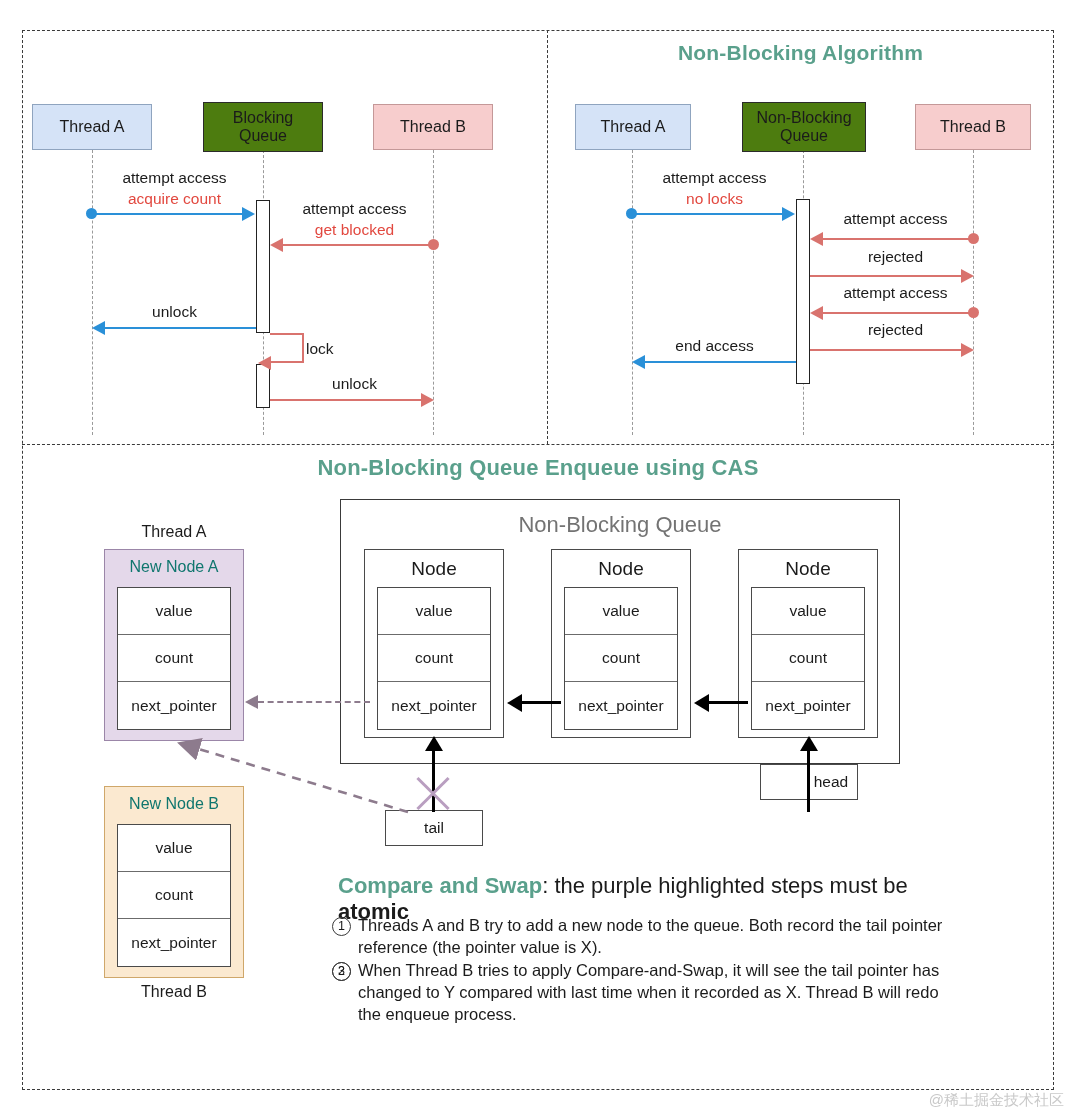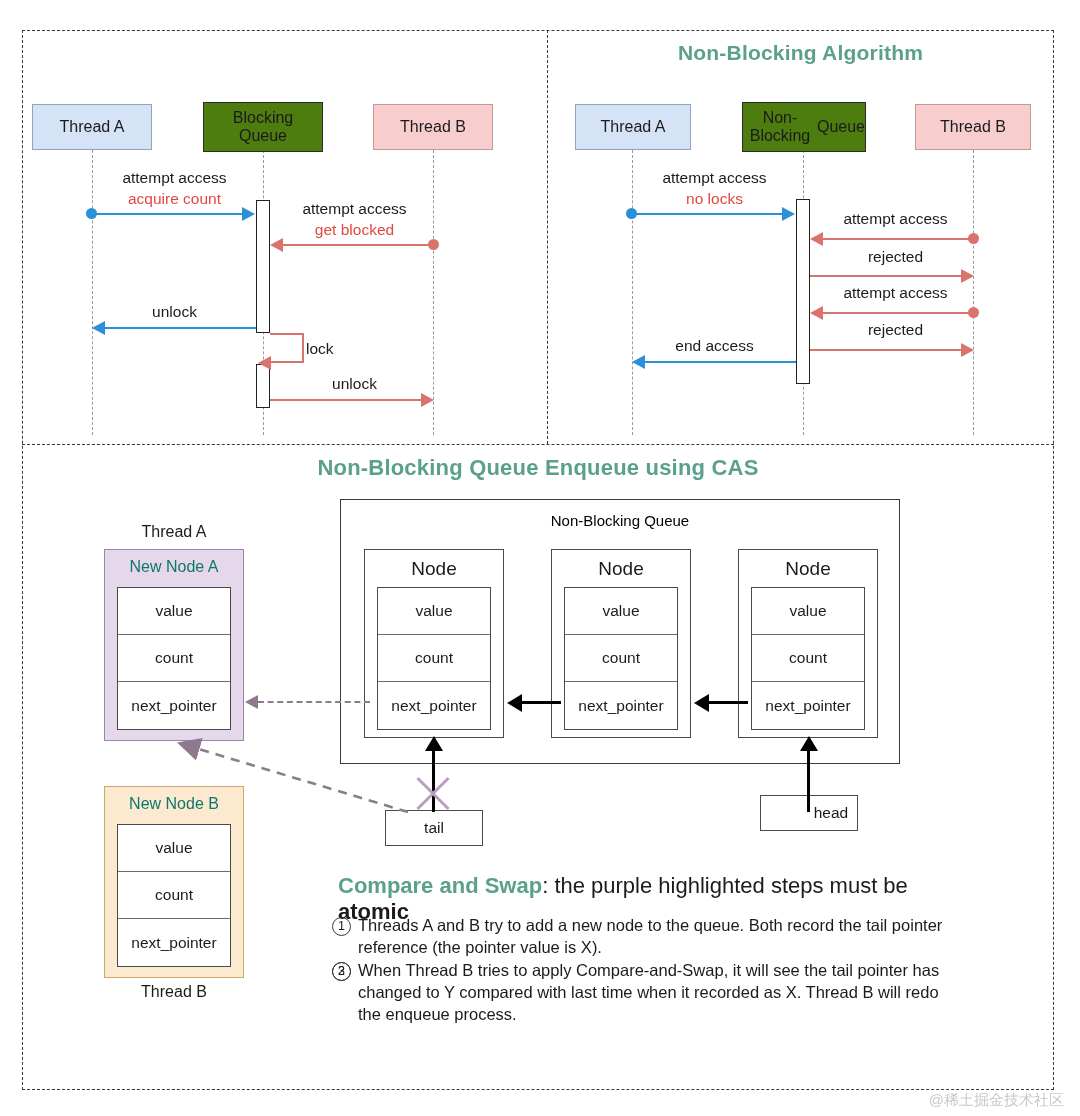--- a/index.html
+++ b/index.html
@@ -140,22 +140,22 @@
   }
   .queue-outer {
     position: absolute;
     border: 1.5px solid #3a3a3a;
     background: #ffffff;
   }
   .queue-outer-label {
     position: absolute;
     width: 100%;
     text-align: center;
-    font-size: 15px;
-    color: #000000;
+    font-size: 22px;
+    color: #737373;
   }
   .node-box {
     position: absolute;
     border: 1.4px solid #4a4a4a;
     background: #ffffff;
   }
   .node-title {
     position: absolute;
     width: 100%;
     text-align: center;
@@ -329,21 +329,21 @@
   <div class="arrowhead ah-right-red" style="left:421px; top:393px;"></div>
 
   <div class="panel-title" id="title-nonblock">Non-Blocking Algorithm</div>
 
   <div class="lifeline" style="left:632px; top:150px; height:285px;"></div>
   <div class="lifeline" style="left:803px; top:150px; height:285px;"></div>
   <div class="lifeline" style="left:973px; top:150px; height:285px;"></div>
 
   <div class="actor-box actor-a" style="left:575px; top:104px; width:116px; height:46px;">Thread A</div>
 
-  <div class="actor-box actor-q" style="left:742px; top:102px; width:124px; height:50px; flex-direction:row;">
+  <div class="actor-box actor-q" style="left:742px; top:102px; width:124px; height:50px; flex-direction:column;">
     <span>Non-Blocking</span>
     <span>Queue</span>
   </div>
 
   <div class="actor-box actor-b" style="left:915px; top:104px; width:116px; height:46px;">Thread B</div>
 
   <div class="activation" style="left:796px; top:199px; width:14px; height:185px;"></div>
 
   <div class="msg-label" style="left:632px; top:169px; width:165px;">attempt access</div>
   <div class="msg-label red" style="left:632px; top:190px; width:165px;">no locks</div>
@@ -413,21 +413,21 @@
   <div class="ah-black-left" style="left:694px; top:694px;"></div>
 
   <div class="plain-box" style="left:385px; top:810px; width:98px; height:36px;">tail</div>
   <div class="link-line" style="left:432px; top:742px; width:3px; height:70px;"></div>
   <div class="ah-black-up" style="left:425px; top:736px;"></div>
   <div class="cross-mark" style="left:411px; top:771px;">
     <span class="one"></span>
       <span class="two"></span>
   </div>
 
-  <div class="plain-box" style="left:760px; top:795px; width:98px; height:36px;padding-left:44px;">head</div>
+  <div class="plain-box" style="left:760px; top:764px; width:98px; height:36px;padding-left:44px;">head</div>
   <div class="link-line" style="left:807px; top:742px; width:3px; height:70px;"></div>
   <div class="ah-black-up" style="left:800px; top:736px;"></div>
 
   <div class="thread-caption" style="left:104px; top:523px; width:140px;">Thread A</div>
   <div class="new-node-box" style="left:104px; top:549px; width:140px; height:192px;">
     <div class="new-node-title" style="top:8px;">New Node A</div>
     <div class="node-fields" style="top:37px;">
       <div class="node-field">value</div>
       <div class="node-field">count</div>
       <div class="node-field">next_pointer</div>

